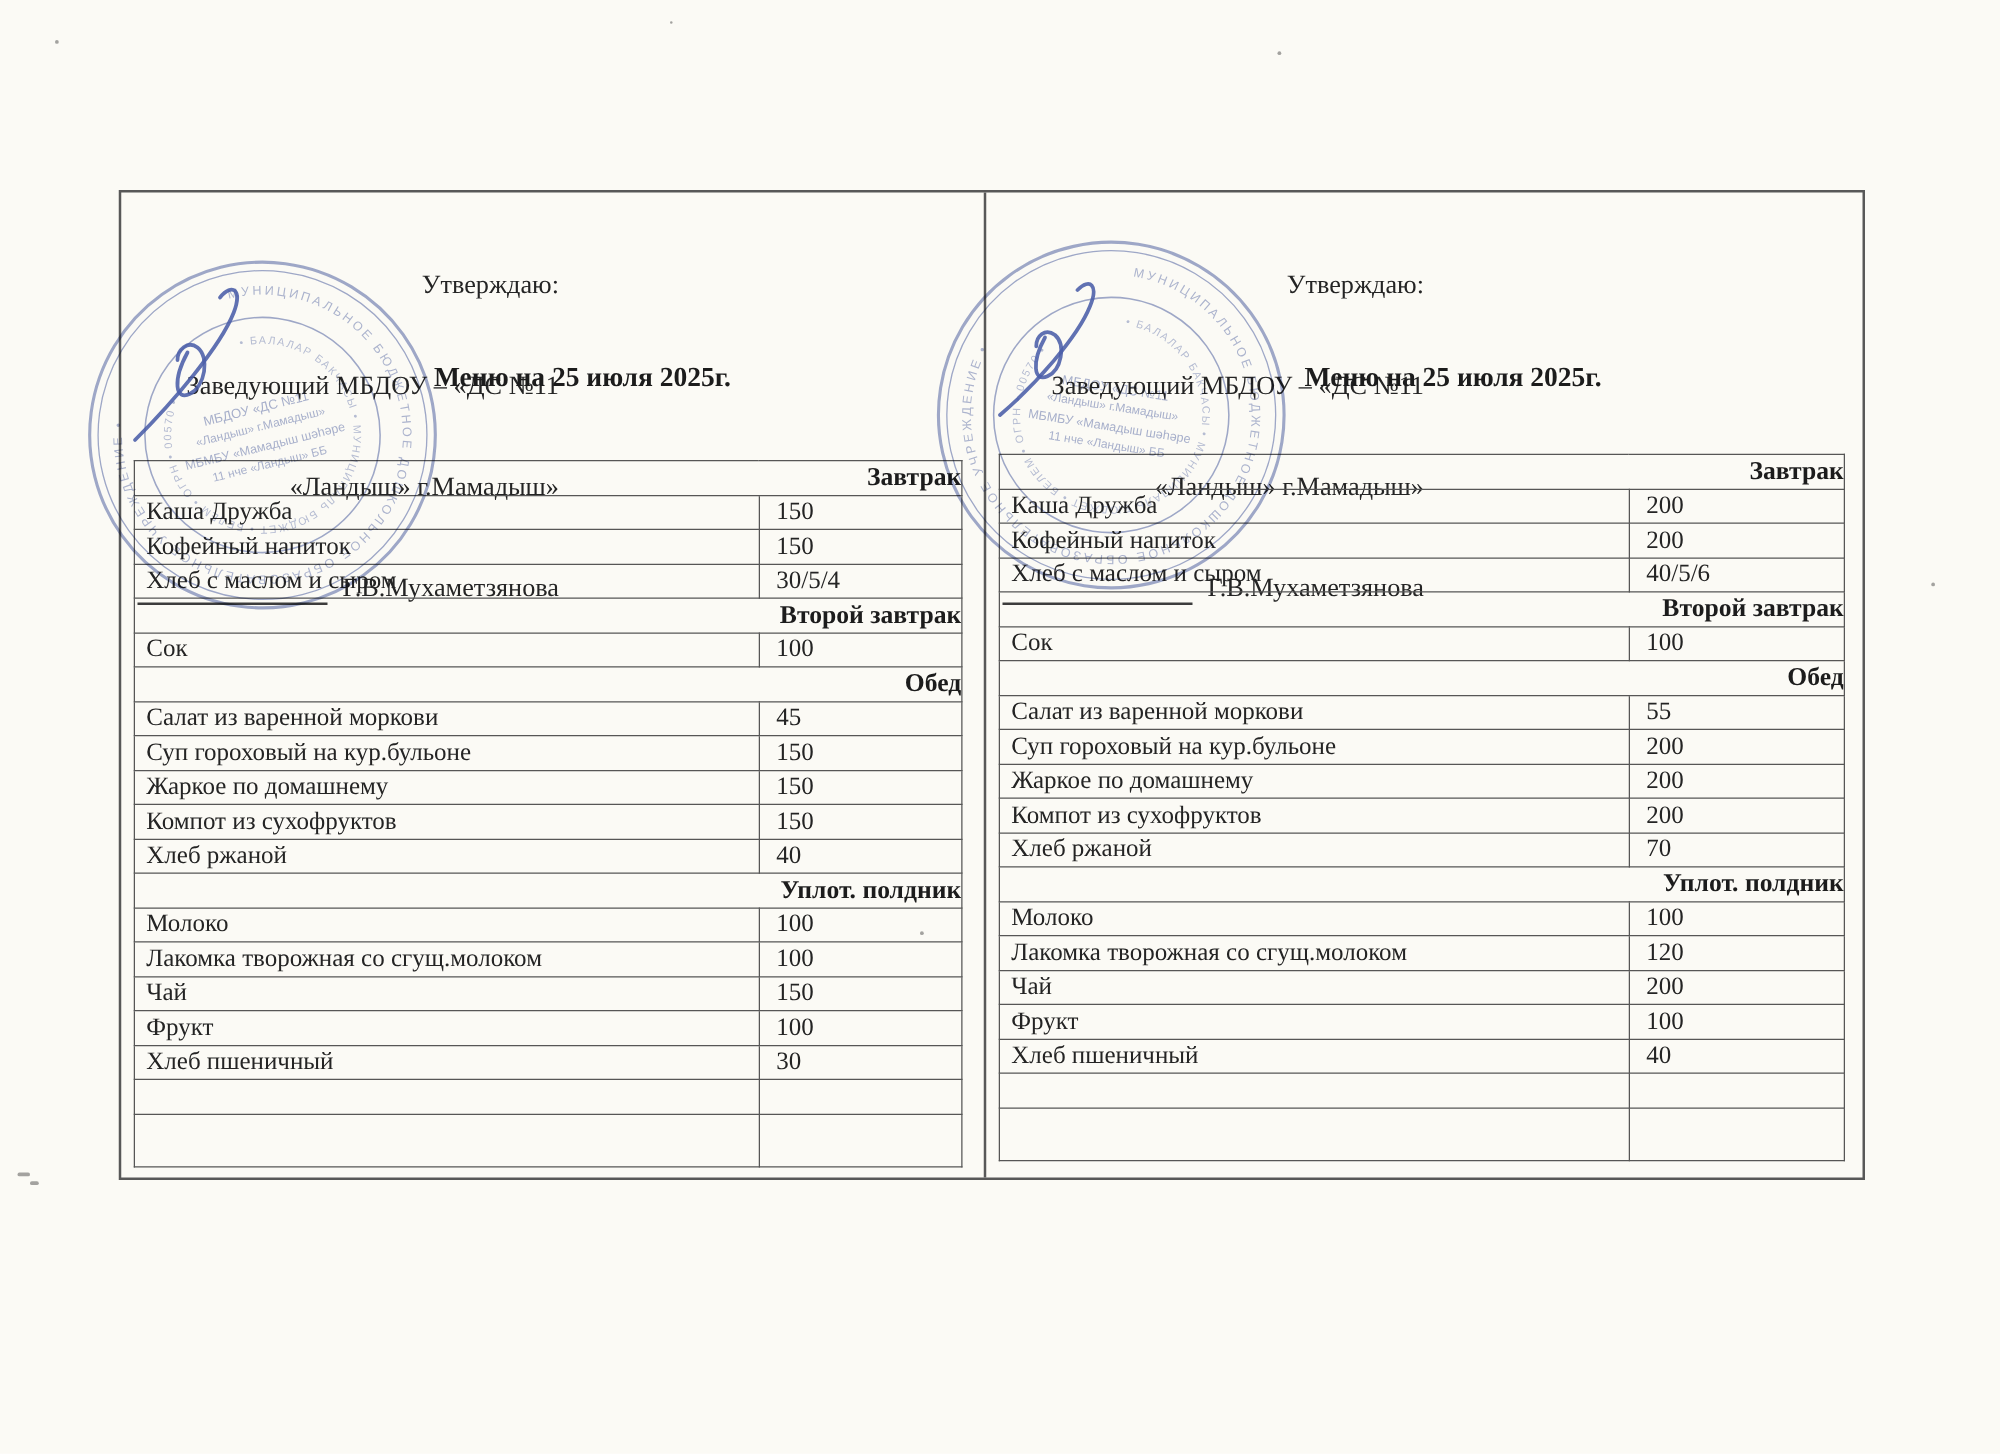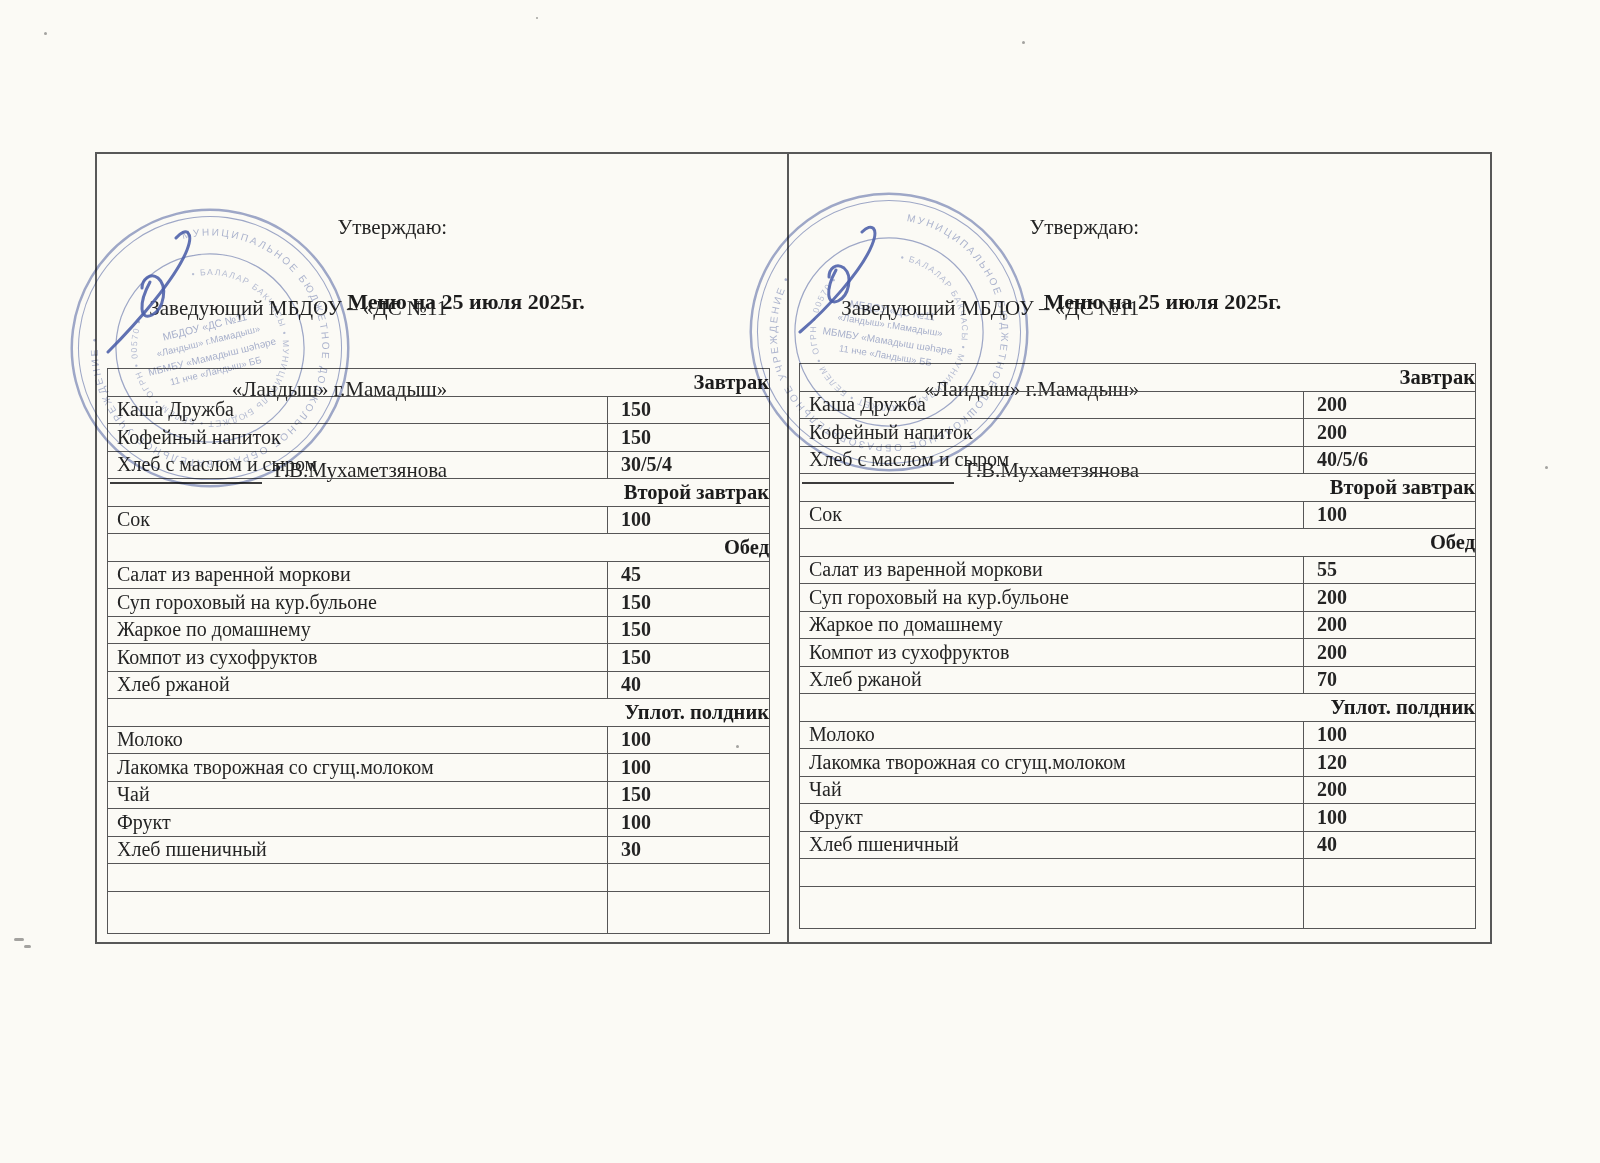--- a/index.html
+++ b/index.html
@@ -35,21 +35,21 @@
   .menu-table{position:absolute;border-collapse:collapse;table-layout:fixed;}
   .pane-left  .menu-table{top:214px;left:10px;width:663px;}
   .pane-right .menu-table{top:209px;left:10px;width:677px;}
   .pane-left  col.col-qty{width:162px;}
   .pane-right col.col-qty{width:172px;}
   .menu-table td{
     border:1.5px solid #565656;height:26.5px;
     font-size:20px;padding:0 2px 0 9px;vertical-align:middle;
     overflow:hidden;white-space:nowrap;
   }
-  .menu-table td.qty-cell{padding-left:13px;font-weight:bold;}
+  .menu-table td.qty-cell{padding-left:13px;}
   .menu-table tr.section-row td{text-align:right;font-weight:bold;font-size:20.5px;padding:0;color:#1c1c1c;}
   .menu-table tr.empty-last td{height:41px;}
 
   
   .stamp{position:absolute;width:288px;height:288px;opacity:.6;mix-blend-mode:multiply;pointer-events:none;}
   .stamp-left{left:66px;top:204px;transform:rotate(-14deg);}
   .stamp-right{left:745px;top:188px;transform:rotate(9deg);}
   .stamp svg{width:100%;height:100%;}
   .stamp text{font-family:"Liberation Sans","DejaVu Sans",sans-serif;fill:#6273af;}
   .stamp .ring-stroke{fill:none;stroke:#6273af;}

